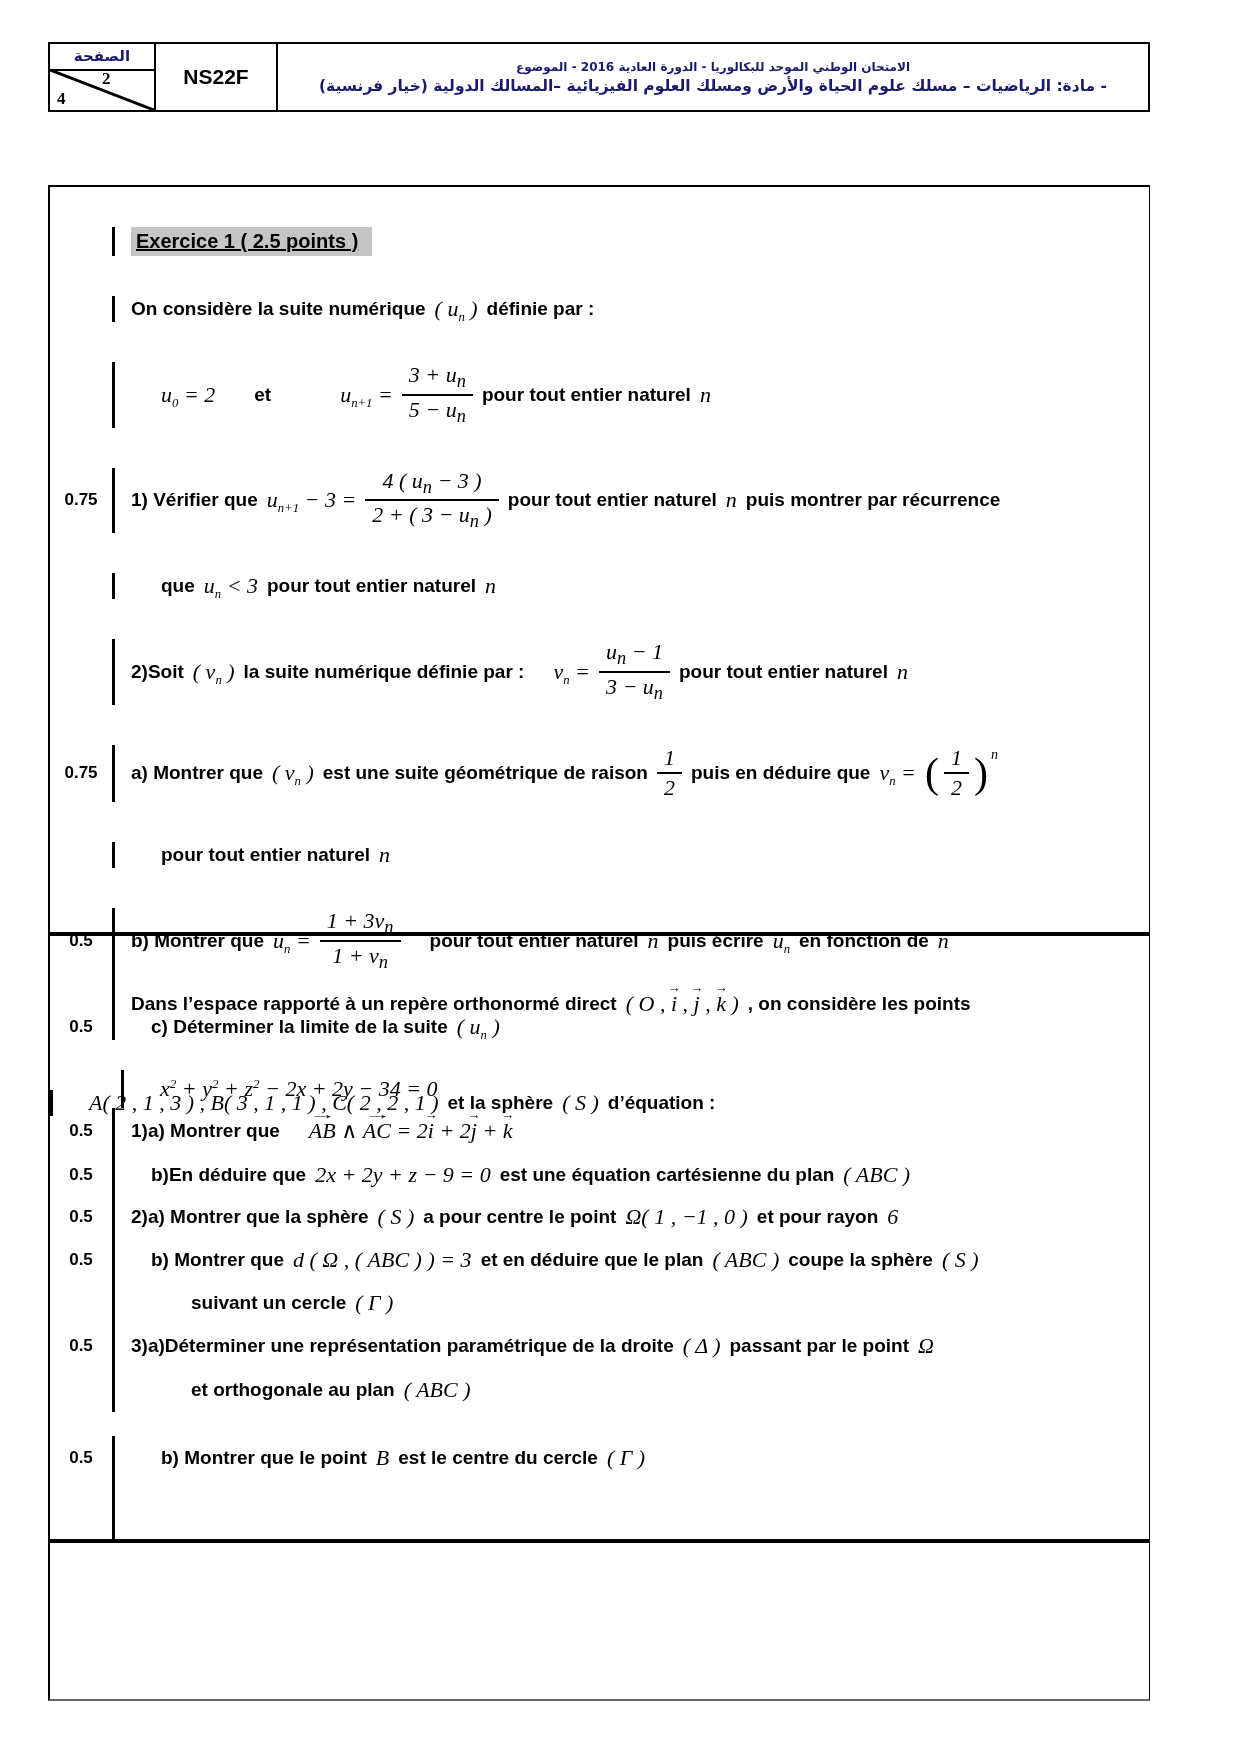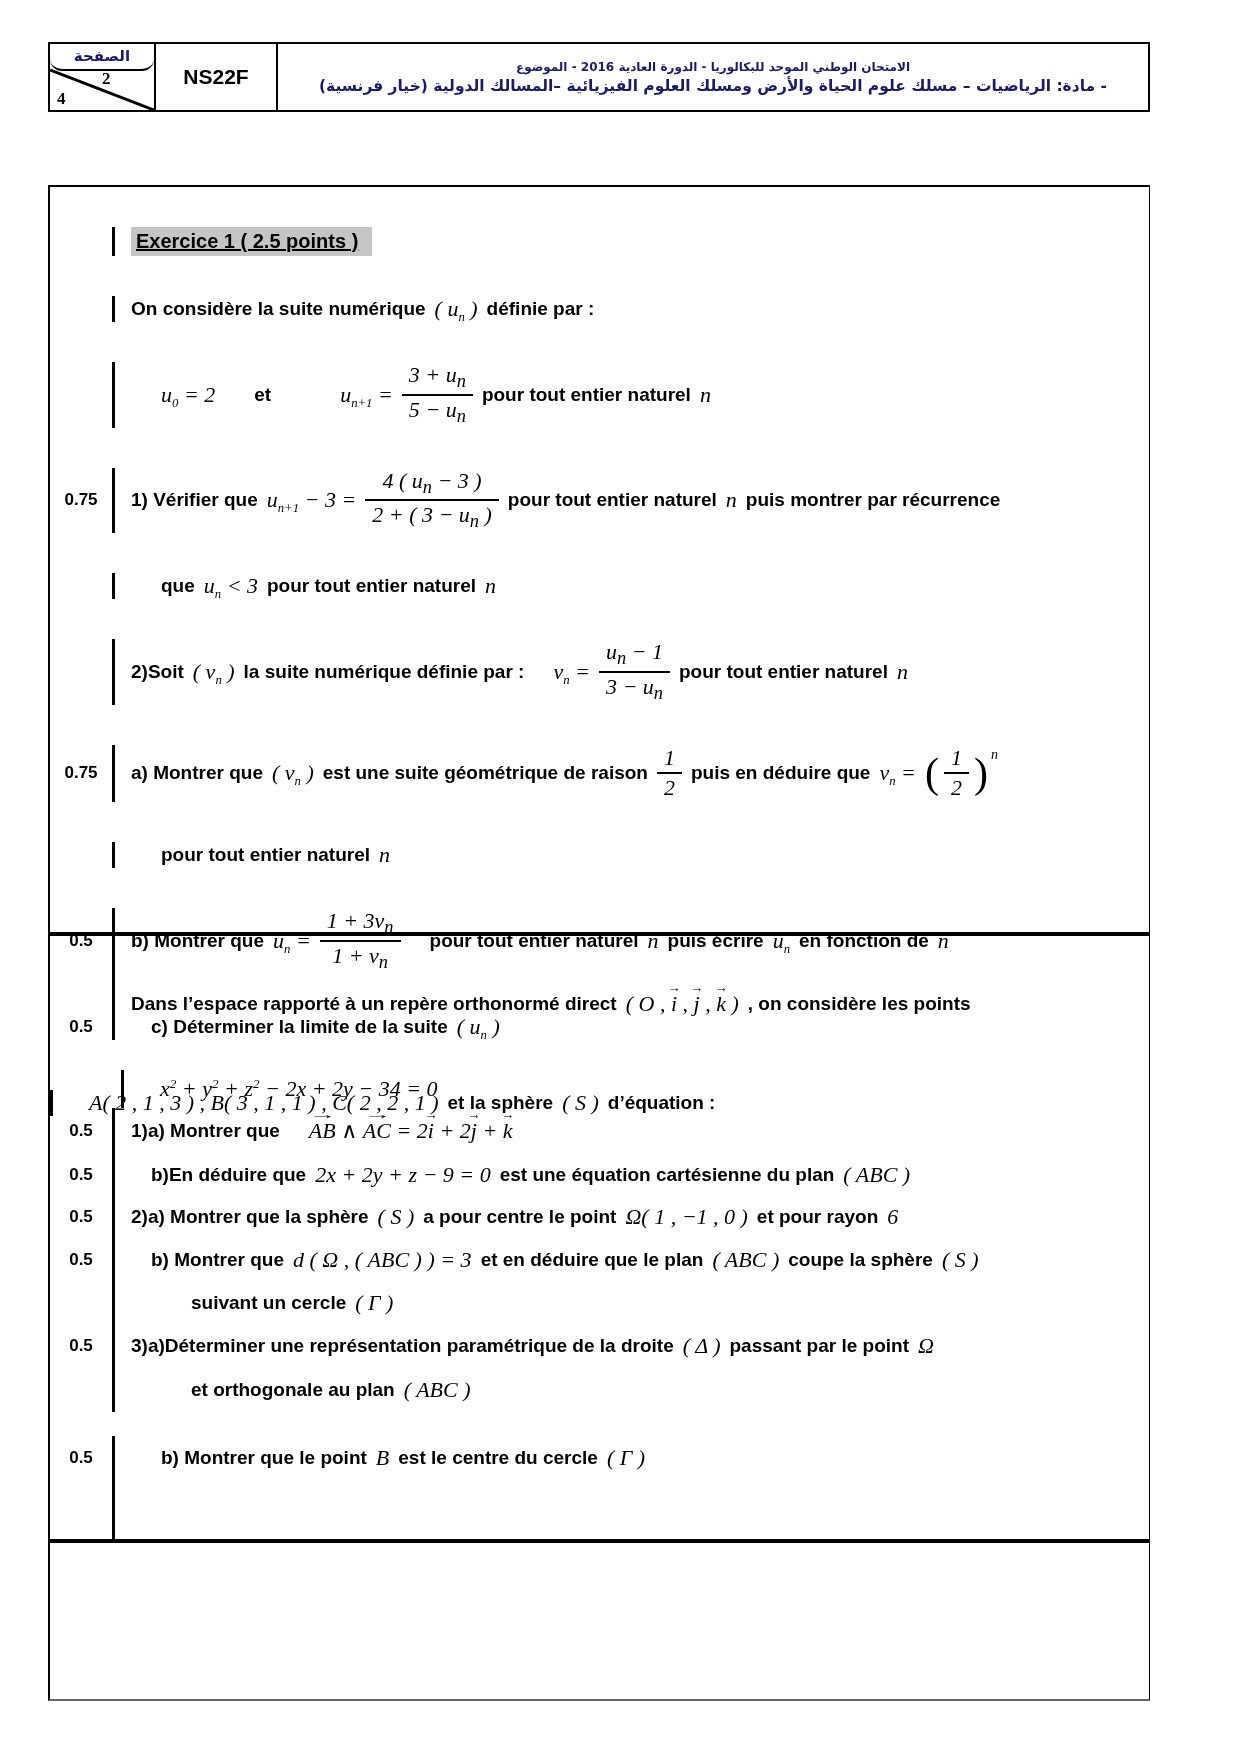--- a/index.html
+++ b/index.html
@@ -5,21 +5,21 @@
   html,body{margin:0;padding:0;background:#ffffff;}
   .sheet{position:relative;width:1240px;height:1754px;background:#fff;
          font-family:"Liberation Sans",sans-serif;color:#000;overflow:hidden;}
 
   
   .hdr{position:absolute;left:48px;top:42px;width:1102px;height:70px;
        border:2px solid #000;display:flex;box-sizing:border-box;}
   .pagebox{flex:0 0 106px;border-right:2px solid #000;position:relative;box-sizing:border-box;}
   .pagebox .plabel{height:25px;line-height:24px;text-align:center;font-weight:bold;
        font-size:15px;color:#1b1b6e;border-bottom:2px solid #000;
-       font-family:"DejaVu Sans",sans-serif;border-radius:12px;}
+       font-family:"DejaVu Sans",sans-serif;}
   .pagebox svg{position:absolute;left:0;top:25px;width:104px;height:41px;}
   .pagebox .pnum{position:absolute;font-weight:bold;font-size:17px;font-family:"Liberation Serif",serif;}
   .pagebox .p2{top:25px;left:52px;}
   .pagebox .p4{bottom:1px;left:7px;}
   .codebox{flex:0 0 122px;border-right:2px solid #000;display:flex;align-items:center;
        justify-content:center;font-weight:bold;font-size:21px;box-sizing:border-box;}
   .titlebox{flex:1;direction:rtl;text-align:center;color:#1b1b6e;font-weight:bold;
        font-family:"DejaVu Sans",sans-serif;display:flex;flex-direction:column;
        justify-content:center;row-gap:3px;padding:0 8px;}
   .titlebox .l1{font-size:12px;}

